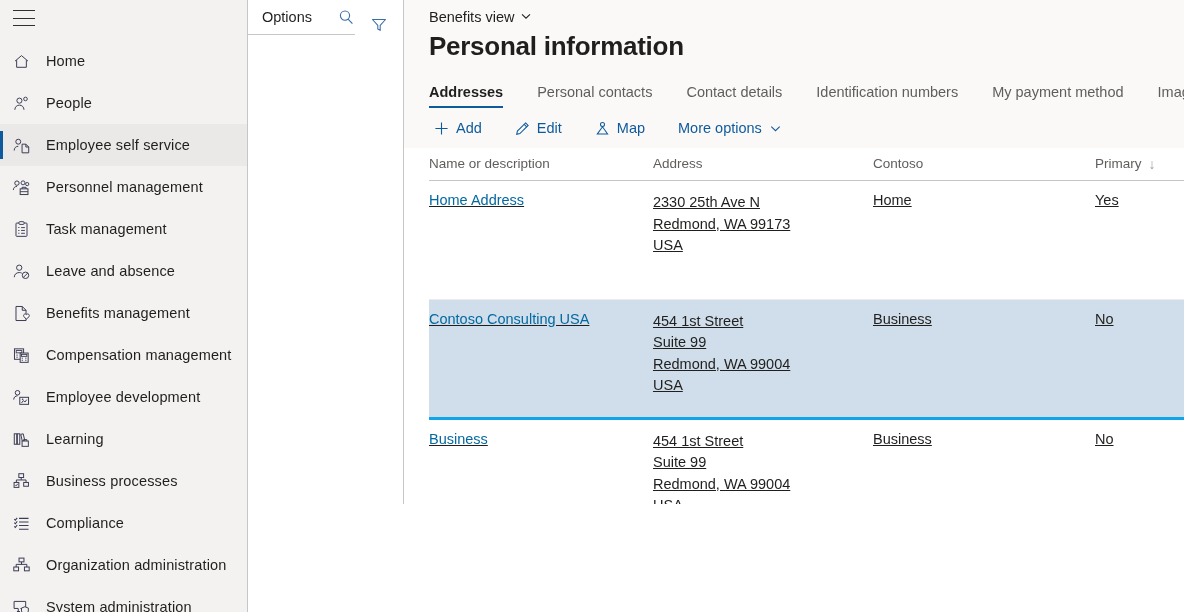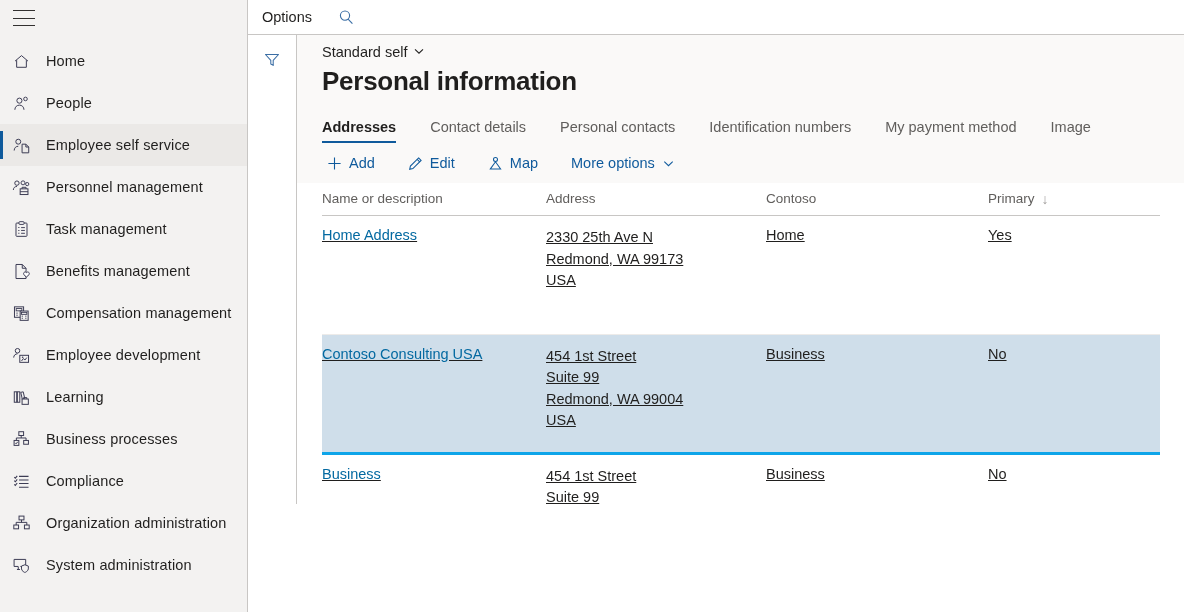--- a/index.html
+++ b/index.html
@@ -112,24 +112,23 @@
     height: 560px;
     background: #c8c6c4;
     opacity: 0;
   }
 
   
   .main {
     flex: 1;
     height: 504px;
     display: flex;
-    flex-direction: column;
+    flex-direction: row;
     min-width: 0;
     background: #ffffff;
-    justify-content: center;
   }
   .topbar {
     height: 35px;
     min-height: 35px;
     border-bottom: 1px solid #c8c6c4;
     display: flex;
     align-items: center;
     padding-left: 14px;
     background: #ffffff;
     box-sizing: border-box;
@@ -376,20 +375,31 @@
               <rect x="7.4" y="1.8" width="5.2" height="2.8" rx="0.6" stroke="#3c3c54" stroke-width="1.05" fill="#fff"></rect>
               <path d="M6.6 8 h1.2 M6.6 11 h1.2 M6.6 14 h1.2" stroke="#3c3c54" stroke-width="1.1"></path>
               <path d="M9.6 8 h4 M9.6 11 h4 M9.6 14 h4" stroke="#3c3c54" stroke-width="1"></path>
             </svg>
           </span>
           <span class="nav-label">Task management</span>
         </div>
         <div class="nav-item">
           <span class="nav-icon">
             <svg width="19" height="19" viewBox="0 0 20 20" fill="none">
+              <circle cx="7.6" cy="6" r="2.8" stroke="#3c3c54" stroke-width="1.05"></circle>
+              <path d="M2.4 16 c0-3 2.3-4.9 5.2-4.9 1 0 1.9 0.2 2.7 0.6" stroke="#3c3c54" stroke-width="1.05" fill="none"></path>
+              <circle cx="14.2" cy="14" r="3.4" stroke="#3c3c54" stroke-width="1.05"></circle>
+              <line x1="11.8" y1="16.4" x2="16.6" y2="11.6" stroke="#3c3c54" stroke-width="1.05"></line>
+            </svg>
+          </span>
+          <span class="nav-label">Leave and absence</span>
+        </div>
+        <div class="nav-item">
+          <span class="nav-icon">
+            <svg width="19" height="19" viewBox="0 0 20 20" fill="none">
               <path d="M4.2 2.6 h6.6 l4 4 v10.8 h-10.6 z" stroke="#3c3c54" stroke-width="1.05" fill="none"></path>
               <path d="M10.8 2.6 v4 h4" stroke="#3c3c54" stroke-width="1.05" fill="none"></path>
               <path d="M12.2 12.2 c0-1 0.8-1.7 1.7-1.7 0.6 0 1 0.3 1.3 0.7 0.3-0.4 0.7-0.7 1.3-0.7 0.9 0 1.7 0.7 1.7 1.7 0 1.7-3 3.6-3 3.6 s-3-1.9-3-3.6z" stroke="#3c3c54" stroke-width="1.05" fill="#fff"></path>
             </svg>
           </span>
           <span class="nav-label">Benefits management</span>
         </div>
         <div class="nav-item">
           <span class="nav-icon">
             <svg width="19" height="19" viewBox="0 0 20 20" fill="none">
@@ -498,32 +508,32 @@
           <svg width="18" height="18" viewBox="0 0 18 18" fill="none">
             <path d="M2.5 3.5 H15.5 L10.2 9.3 V14.4 L7.8 13.0 V9.3 Z" stroke="#3b6ea5" stroke-width="1.05" stroke-linejoin="round"></path>
           </svg>
         </div>
       </div>
 
       <div class="content">
 
         <div class="content-head">
           <div class="viewselector">
-            <span>Standard self</span>
+            <span>Benefits view</span>
             <span>
               <svg width="12" height="12" viewBox="0 0 12 12" fill="none">
                 <path d="M2 4.3 L6 8.2 L10 4.3" stroke="#201f1e" stroke-width="1.05" fill="none"></path>
               </svg>
             </span>
           </div>
           <div class="page-title">Personal information</div>
           <div class="tabs">
               <div class="tab active">Addresses</div>
+              <div class="tab">Personal contacts</div>
               <div class="tab">Contact details</div>
-              <div class="tab">Personal contacts</div>
               <div class="tab">Identification numbers</div>
               <div class="tab">My payment method</div>
               <div class="tab">Image</div>
             </div>
         </div>
 
         <div class="toolbar">
             <div class="tb-btn">
               <span>
                 <svg width="15" height="15" viewBox="0 0 15 15" fill="none">

